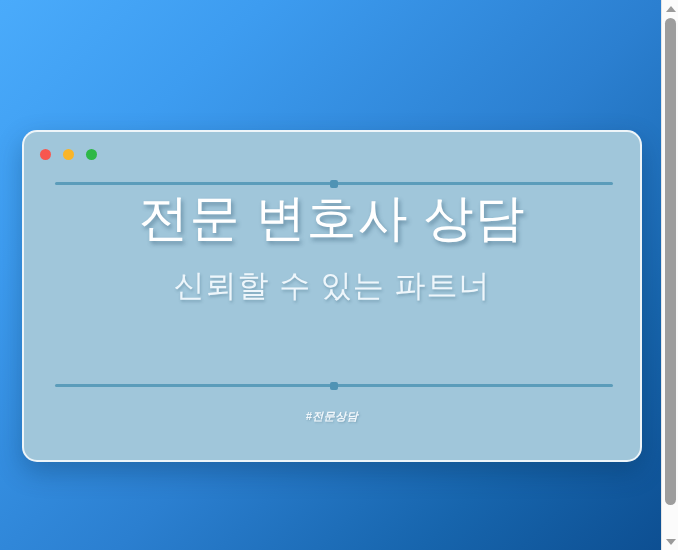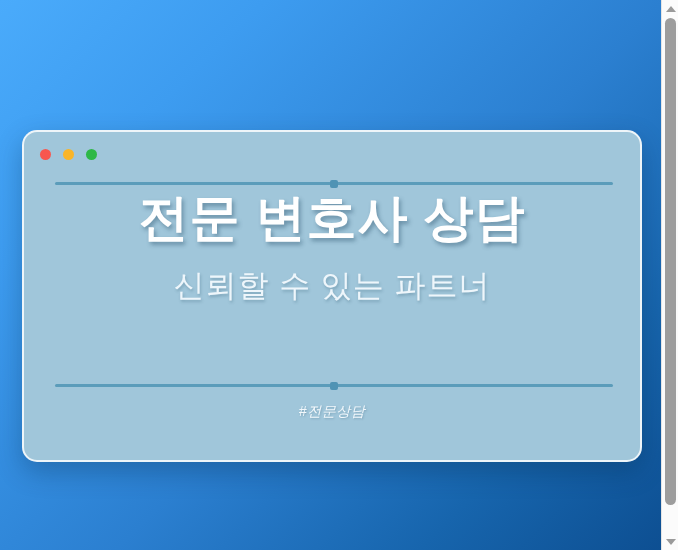--- a/index.html
+++ b/index.html
@@ -85,21 +85,21 @@
   #content {
     position:absolute;
     left:0;
     top:56px;
     width:100%;
     text-align:center;
   }
 
   #title {
     font-size:50px;
-    font-weight:bold;
+    font-weight:normal;
     color:#ffffff;
     letter-spacing:1px;
     line-height:1.22;
     text-shadow:2px 3px 4px rgba(38,78,104,0.45);
     white-space:nowrap;
   }
 
   #subtitle {
     margin-top:18px;
     font-size:31px;
@@ -107,26 +107,26 @@
     color:#eef6fb;
     letter-spacing:1px;
     line-height:1.25;
     text-shadow:1px 2px 3px rgba(38,78,104,0.30);
     white-space:nowrap;
   }
 
   #hashtag {
     position:absolute;
     left:0;
-    top:271px;
+    top:277px;
     width:100%;
     text-align:center;
-    font-size:14px;
+    font-size:11px;
     font-style:italic;
-    font-weight:normal;
+    font-weight:bold;
     color:#f2f8fc;
     letter-spacing:0.5px;
     text-shadow:1px 1px 2px rgba(38,78,104,0.28);
   }
 
   
   #scrollbar {
     position:absolute;
     right:0; top:0;
     width:17px;

